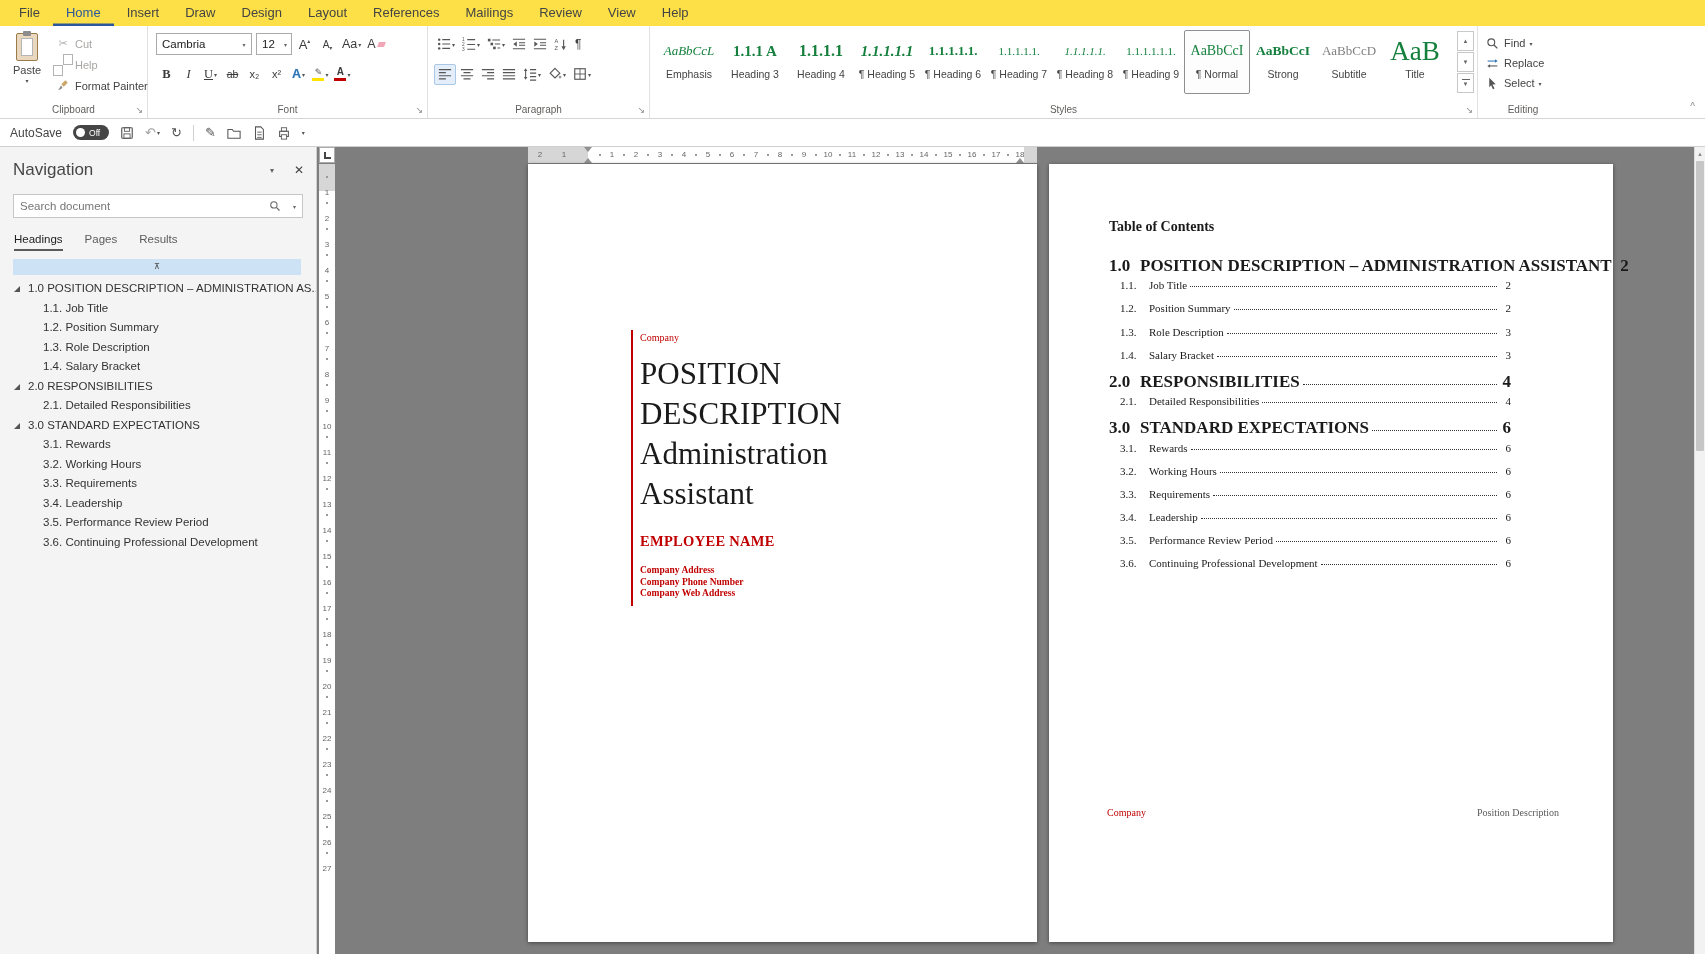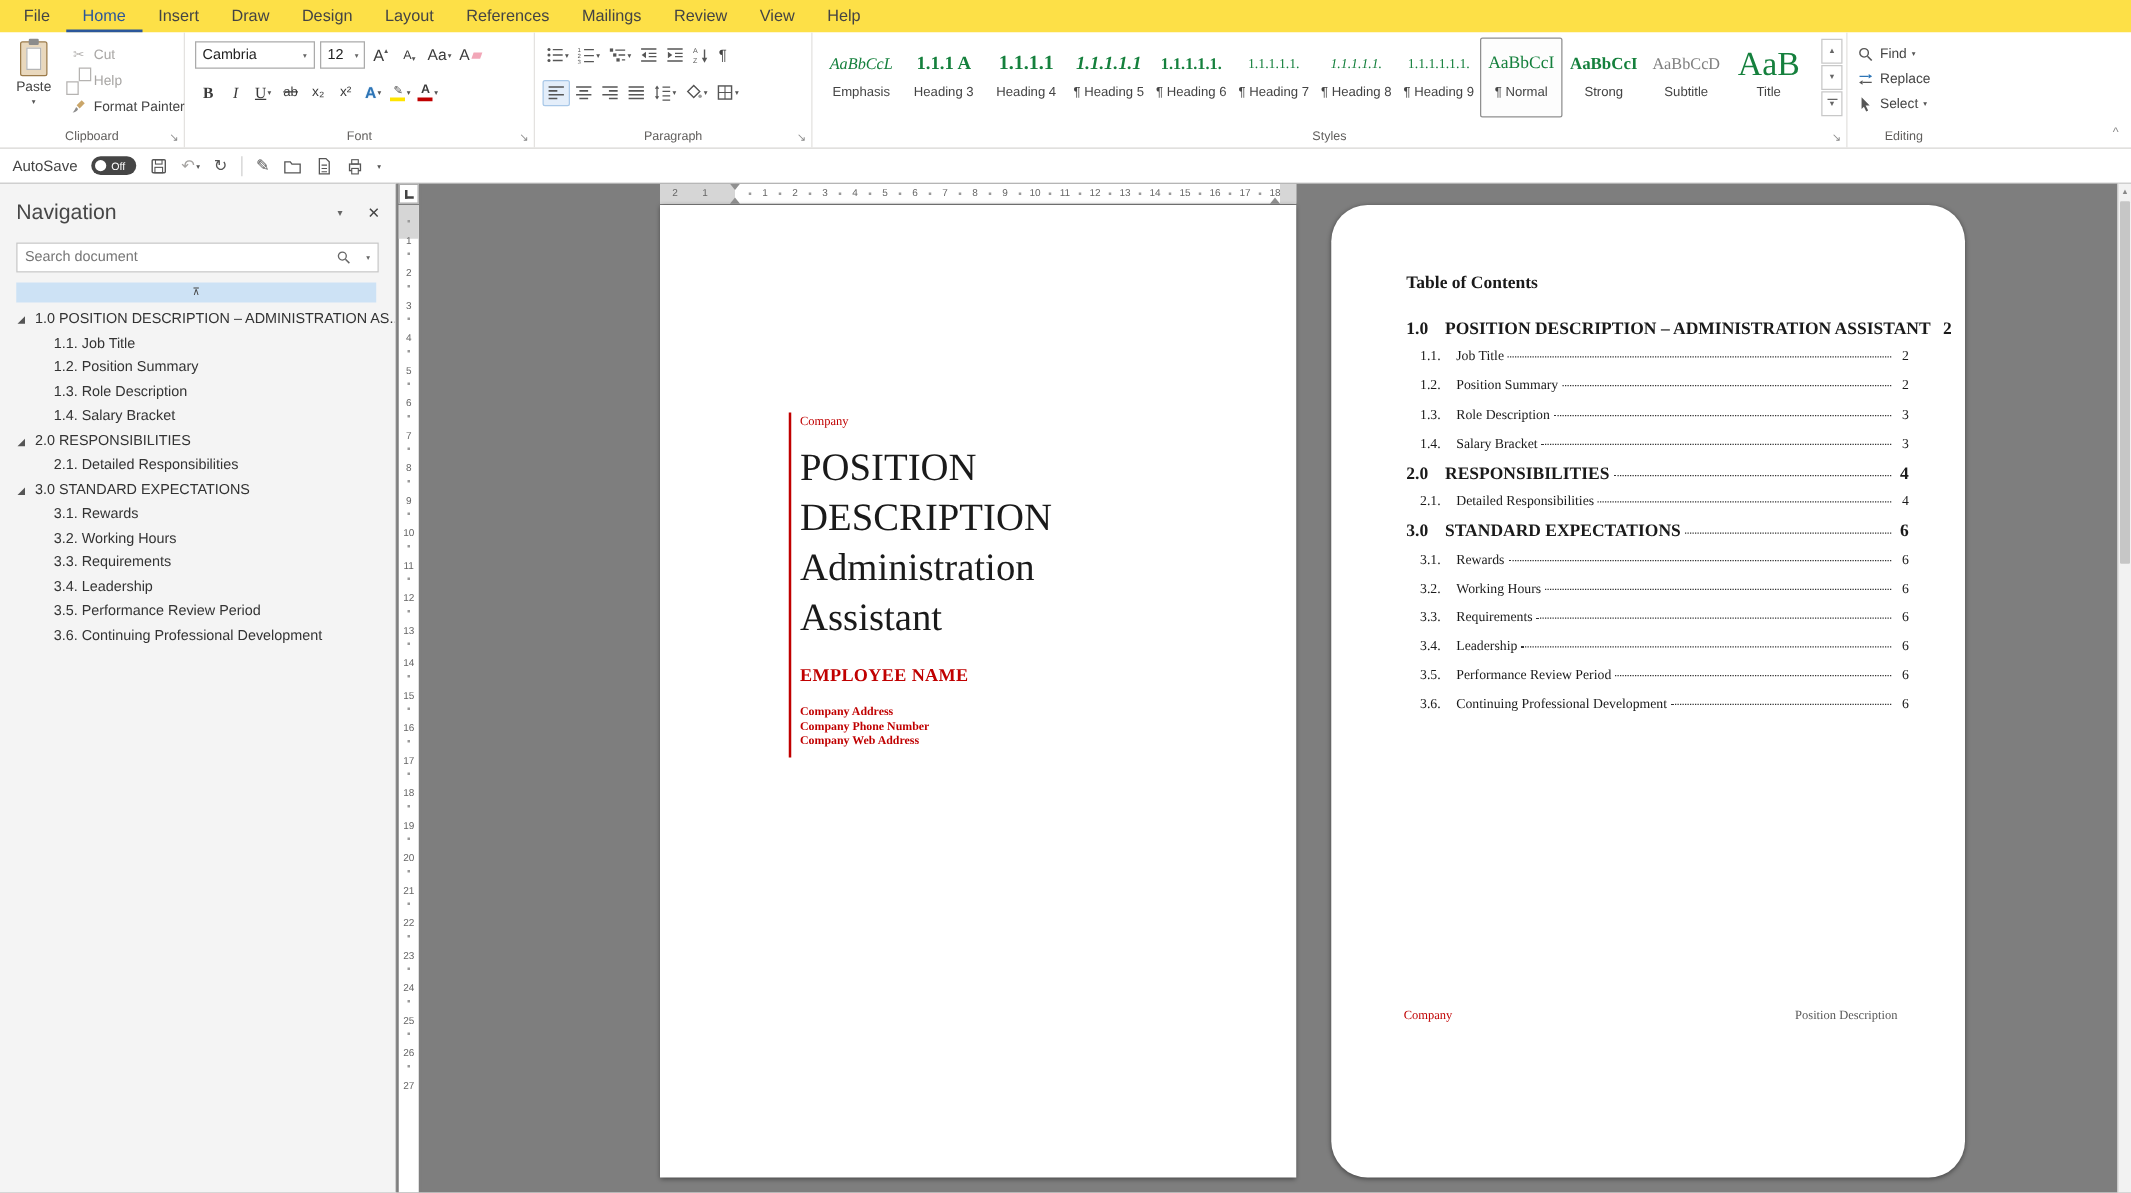--- a/index.html
+++ b/index.html
@@ -150,35 +150,35 @@
 .hm { position:absolute; top:0; height:16px; background:#d6d6d6; }
 .hm.l { left:0; width:60px; } .hm.r { left:496px; right:0; }
 .hnum { position:absolute; top:3px; width:10px; text-align:center; font-size:8px; color:#666; line-height:10px; }
 .hdot { position:absolute; top:7px; width:2px; height:2px; background:#9a9a9a; }
 .ind { position:absolute; width:0; height:0; }
 .ind-first { left:56px; top:0; border-left:4px solid transparent; border-right:4px solid transparent; border-top:5px solid #909090; }
 .ind-left  { left:56px; bottom:0; border-left:4px solid transparent; border-right:4px solid transparent; border-bottom:5px solid #909090; }
 .ind-right { left:488px; bottom:0; border-left:4px solid transparent; border-right:4px solid transparent; border-bottom:5px solid #909090; }
 .page { position:absolute; top:17px; background:#fff; box-shadow:0 1px 4px rgba(0,0,0,.45); }
 .page1 { left:191px; width:509px; height:778px; }
-.page2 { left:728px; width:507px; height:778px;border-radius:29px; }
+.page2 { left:712px; width:564px; height:778px; }
 
 
 .band { position:absolute; left:103px; top:166px; width:248px; border-left:2px solid #c00000; padding:2px 0 6px 7px; font-family:"Liberation Serif",serif; }
 .p1c { font-size:10px; color:#c00000; margin-bottom:11px; }
 .p1t { font-size:31px; line-height:40px; color:#1a1a1a; width:234px; }
 .p1e { margin-top:19px; font-size:14.5px; font-weight:bold; color:#c00000; letter-spacing:.3px; }
 .p1a { margin-top:15px; }
 .cline { font-size:9.5px; font-weight:bold; color:#c00000; line-height:11.5px; }
 
 
 .tocwrap { position:absolute; left:60px; top:55px; width:402px; font-family:"Liberation Serif",serif; color:#1a1a1a; }
 .toct { font-size:14px; font-weight:bold; margin-bottom:21px; }
 .trow { display:flex; align-items:baseline; height:23.2px; font-size:11px; }
-.trow.l1 { font-weight:bold; font-size:14px; }
+.trow.l1 { font-weight:bold; font-size:17px; }
 .tn { flex:none; }
 .l1 .tn { width:31px; }
 .l2 .tn { width:29px; margin-left:11px; }
 .tt { flex:none; padding-right:2px; white-space:nowrap; }
 .tdots { flex:1; border-bottom:1px dotted #333; transform:translateY(-2px); margin:0 1px; }
 .tp { flex:none; width:13px; text-align:right; }
 .p2footer { position:absolute; left:58px; right:54px; top:643px; display:flex; justify-content:space-between; font-family:"Liberation Serif",serif; font-size:10px; }
 .p2footer .fl { color:#c00000; }
 .p2footer .fr { color:#595959; }
 
@@ -568,20 +568,25 @@
       <div class="nsearch">
         <input placeholder="Search document" style="">
         <span class="sic2">
             <svg width="12" height="12" viewBox="0 0 16 16">
               <circle cx="6.5" cy="6.5" r="4.2" fill="none" stroke="#666" stroke-width="1.4"></circle>
               <path d="M9.8 9.8L14 14" stroke="#666" stroke-width="1.6"></path>
             </svg>
           </span>
         <span class="sdd">▾</span>
       </div>
+      <div class="ntabs">
+          <div class="ntab active">Headings</div>
+          <div class="ntab">Pages</div>
+          <div class="ntab">Results</div>
+        </div>
       <div class="ntree">
           <div class="nrow current">
             <span class="curg">⊼</span>
           </div>
           <div class="nrow lvl1"><span class="tri"></span><span class="nlabel">1.0 POSITION DESCRIPTION – ADMINISTRATION AS...</span></div>
           <div class="nrow lvl2"><span class="nlabel">1.1. Job Title</span></div>
           <div class="nrow lvl2"><span class="nlabel">1.2. Position Summary</span></div>
           <div class="nrow lvl2"><span class="nlabel">1.3. Role Description</span></div>
           <div class="nrow lvl2"><span class="nlabel">1.4. Salary Bracket</span></div>
           <div class="nrow lvl1"><span class="tri"></span><span class="nlabel">2.0 RESPONSIBILITIES</span></div>

